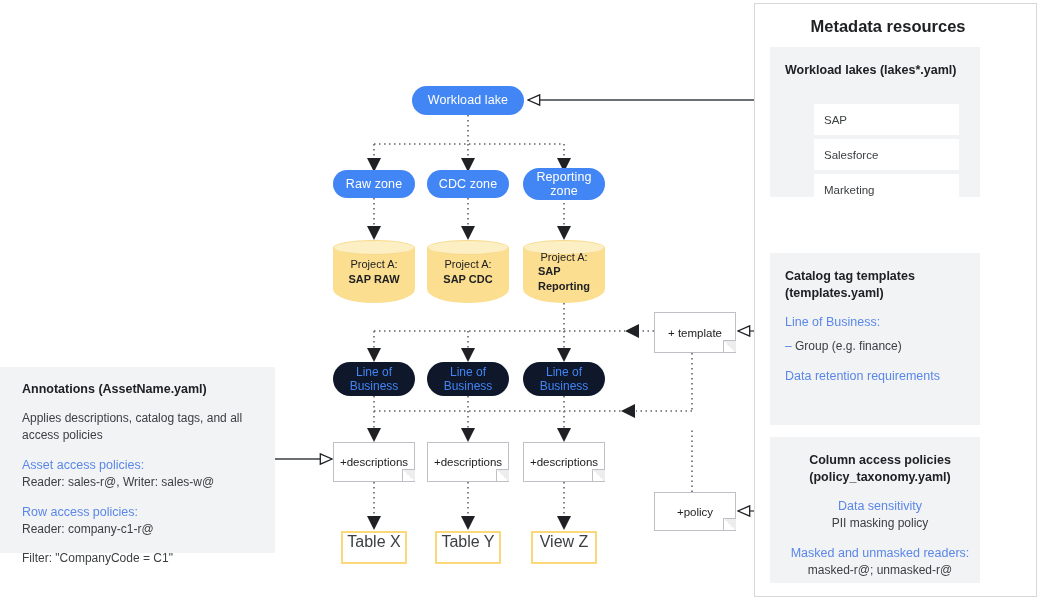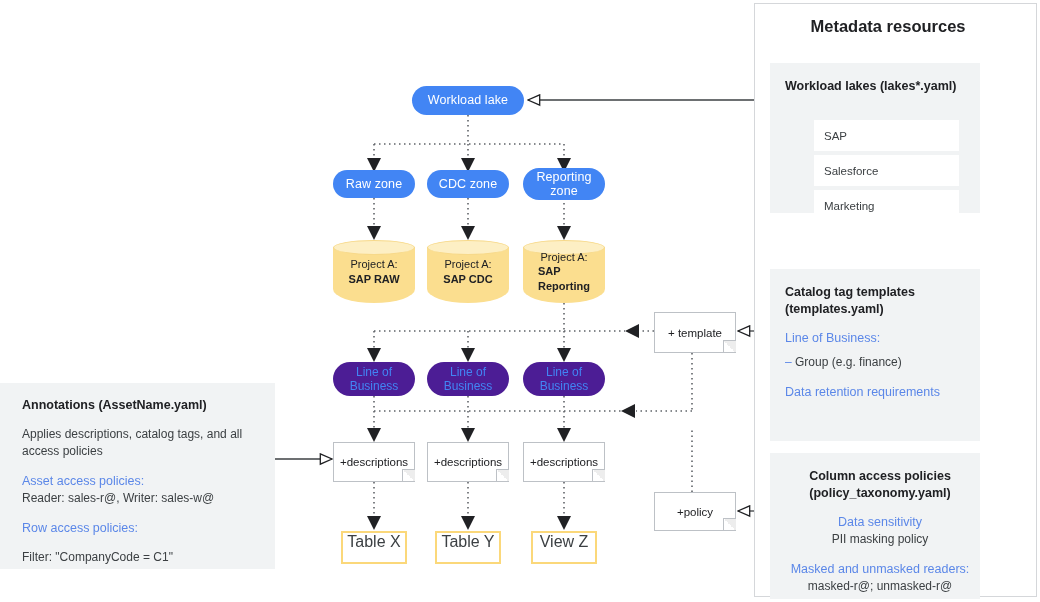--- a/index.html
+++ b/index.html
@@ -28,21 +28,21 @@
     border-radius: 999px;
     font-size: 12.5px;
     line-height: 1.15;
     font-weight: 400;
     letter-spacing: .1px;
   }
   .pill.two-line { font-size: 12.5px; }
 
   
   .pill-light {
-    background: #4c1d95;
+    background: #0f172a;
     color: #4285F4;
     border-radius: 999px;
     font-size: 12px;
     line-height: 1.2;
   }
 
   
   .cyl { position: absolute; }
   .cyl .cyl-body {
     position: absolute; left: 0; right: 0; top: 7px; bottom: 0;
@@ -95,21 +95,20 @@
     background: #ffffff;
   }
   .panel-title {
     position: absolute;
     font-size: 16.5px; font-weight: 700; color: #202124;
     text-align: center;
   }
   .gray-card {
     position: absolute;
     background: #F1F3F4;
-    margin-top: 16px;
   }
   .card-h {
     font-size: 12.5px; font-weight: 700; color: #202124;
     line-height: 1.35;
   }
   .card-accent {
     font-size: 12.5px; color: #5B87E8; line-height: 1.4;
   }
   .card-body {
     font-size: 12px; color: #3C4043; line-height: 1.45;
@@ -318,20 +317,21 @@
   <div class="gray-card" style="left:0px; top:367px; width:275px; height:186px;">
     <div class="pad" style="left:22px; top:14px; width:238px;">
       <div class="card-h">Annotations (AssetName.yaml)</div>
       <div class="gap-md"></div>
       <div class="card-body">Applies descriptions, catalog tags, and all access policies</div>
       <div class="gap-md"></div>
       <div class="card-accent">Asset access policies:</div>
       <div class="card-body">Reader: sales-r@, Writer: sales-w@</div>
       <div class="gap-md"></div>
       <div class="card-accent">Row access policies:</div>
+      <div class="card-body">Reader: company-c1-r@</div>
       <div class="gap-md"></div>
       <div class="card-body">Filter: "CompanyCode = C1"</div>
     </div>
   </div>
 
   <div class="panel-outline" style="left:754px; top:3px; width:283px; height:594px;"></div>
 
   <div class="panel-title" style="left:754px; top:17px; width:268px;">
     <span>Metadata resources</span>
   </div>

